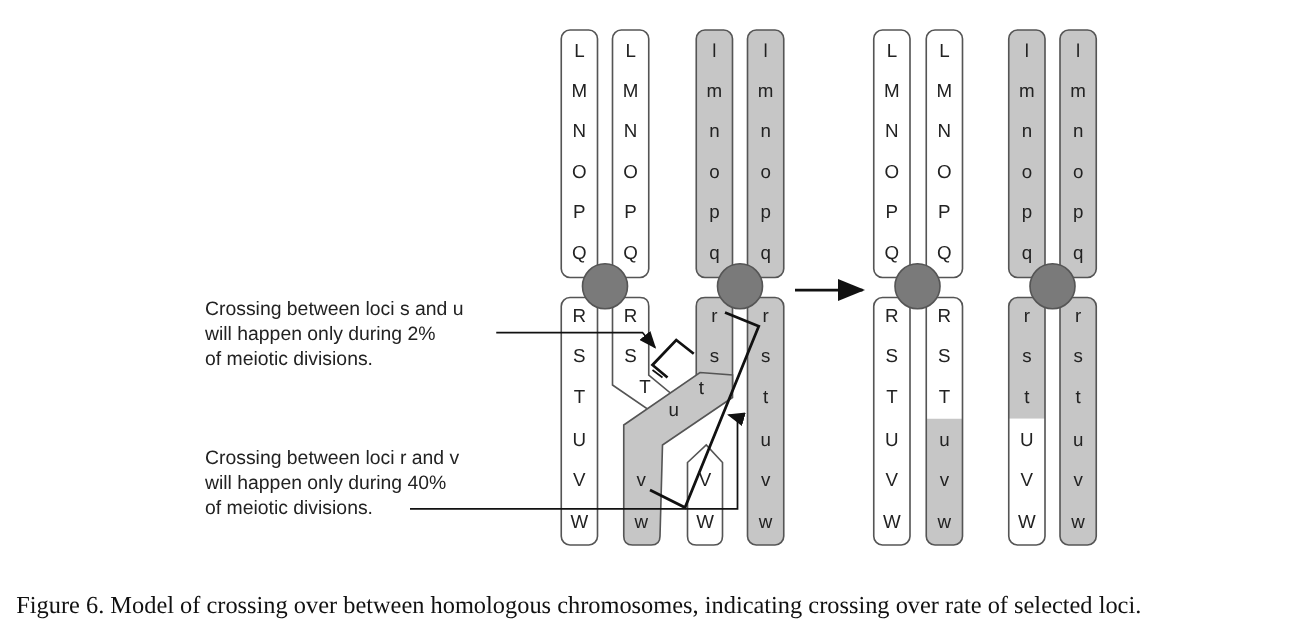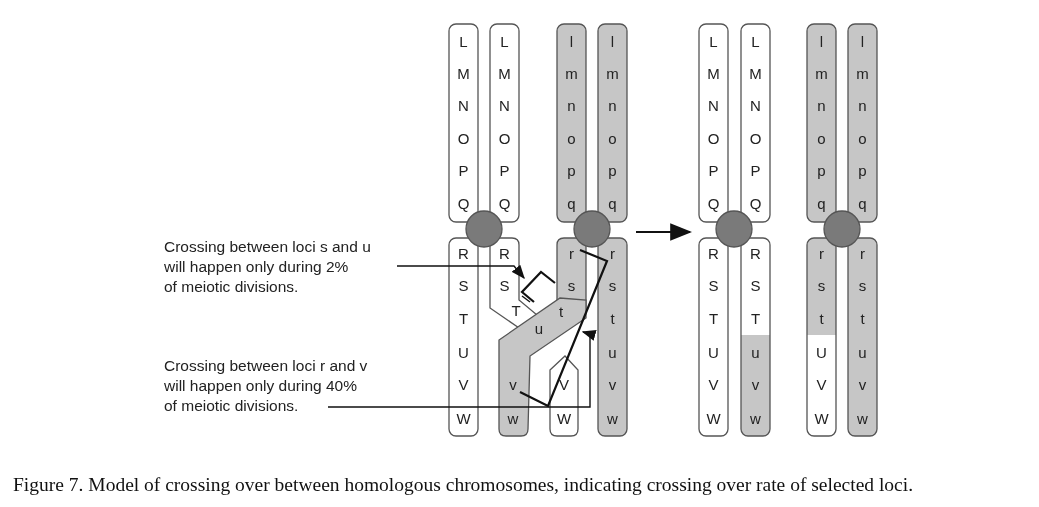--- a/index.html
+++ b/index.html
@@ -194,13 +194,13 @@
         <text class="locus" x="862.5" y="318">t</text>
         <text class="locus" x="862.5" y="352">u</text>
         <text class="locus" x="862.5" y="384">v</text>
         <text class="locus" x="862.5" y="418">w</text>
       </g>
       <circle class="centromere" cx="734" cy="229" r="18"></circle>
       <circle class="centromere" cx="842" cy="229" r="18"></circle>
     </g>
 </svg>
 
-<div id="caption">Figure 7. Model of crossing over between homologous chromosomes, indicating crossing over rate of selected loci.</div>
+<div id="caption">Figure 6. Model of crossing over between homologous chromosomes, indicating crossing over rate of selected loci.</div>
 
 </body></html>

